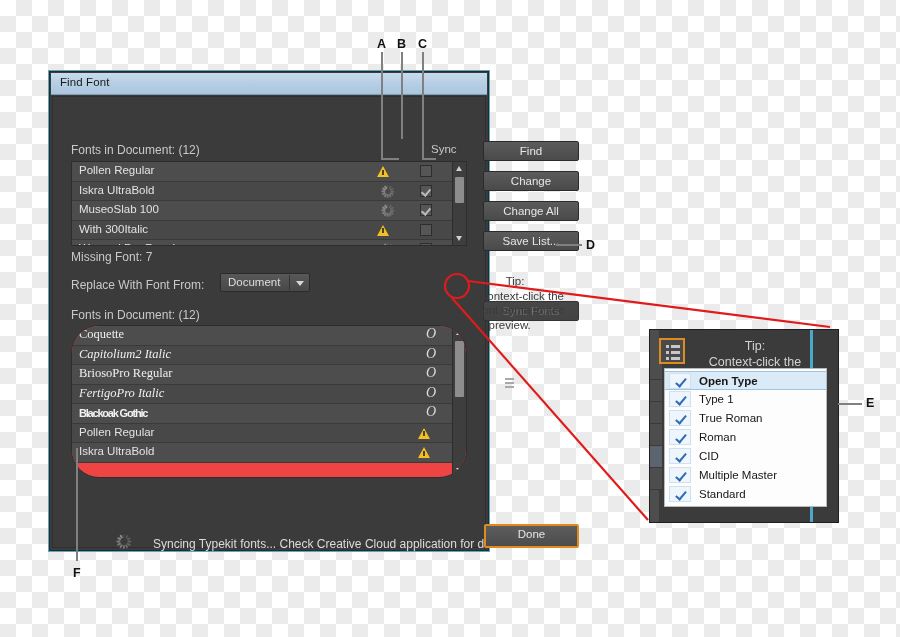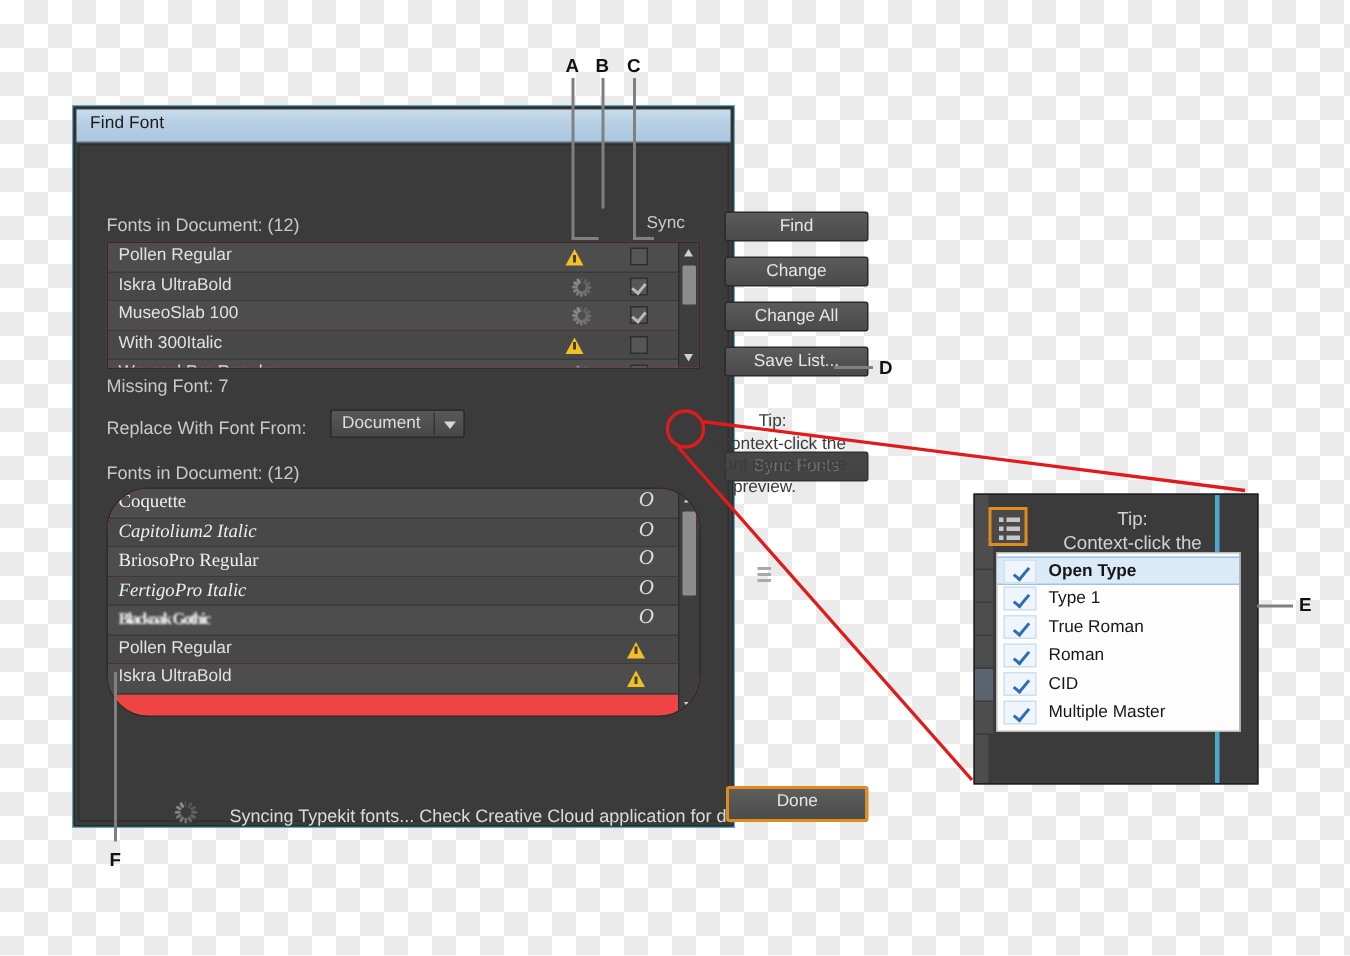--- a/index.html
+++ b/index.html
@@ -55,21 +55,21 @@
   }
   .row:nth-child(even){background:#484848;}
   .row .nm{
     position:absolute;left:7px;top:2px;font-size:11.5px;color:#e2e2e2;
     white-space:nowrap;
   }
   .row .nm.serif{font-family:"Liberation Serif", serif;color:#efefef;font-size:12.5px;top:1px;}
   .row .nm.serif.ital{font-style:italic;}
   .row .nm.blur{
     color:#f2f2f2;font-weight:bold;font-size:11px;letter-spacing:-1.2px;
-    filter:blur(0.7px);font-family:Liberation Serif, serif;top:3px;
+    filter:blur(0.7px);font-family:Liberation Sans, sans-serif;top:3px;
   }
   .row .otf2{
     position:absolute;right:16px;top:0px;font-size:14px;color:#dcdcdc;
     font-family:"Liberation Serif", serif;font-style:italic;
   }
   
   .warn{
     position:absolute;width:0;height:0;
     border-left:6.5px solid transparent;border-right:6.5px solid transparent;
     border-bottom:11px solid #f2c024;
@@ -422,20 +422,24 @@
         <span class="mt">Roman</span>
       </div>
       <div class="mi">
         <span class="ck"></span>
         <span class="mt">CID</span>
       </div>
       <div class="mi">
         <span class="ck"></span>
         <span class="mt">Multiple Master</span>
       </div>
+      <div class="mi">
+        <span class="ck"></span>
+        <span class="mt">Standard</span>
+      </div>
     </div>
 </div>
 
 <div class="cl-letter" style="left:377px;top:37px;">A</div>
 <div class="cl-letter" style="left:397px;top:37px;">B</div>
 <div class="cl-letter" style="left:418px;top:37px;">C</div>
 <div class="cl-letter" style="left:586px;top:238px;">D</div>
 <div class="cl-letter" style="left:866px;top:396px;">E</div>
 <div class="cl-letter" style="left:73px;top:566px;">F</div>
 

